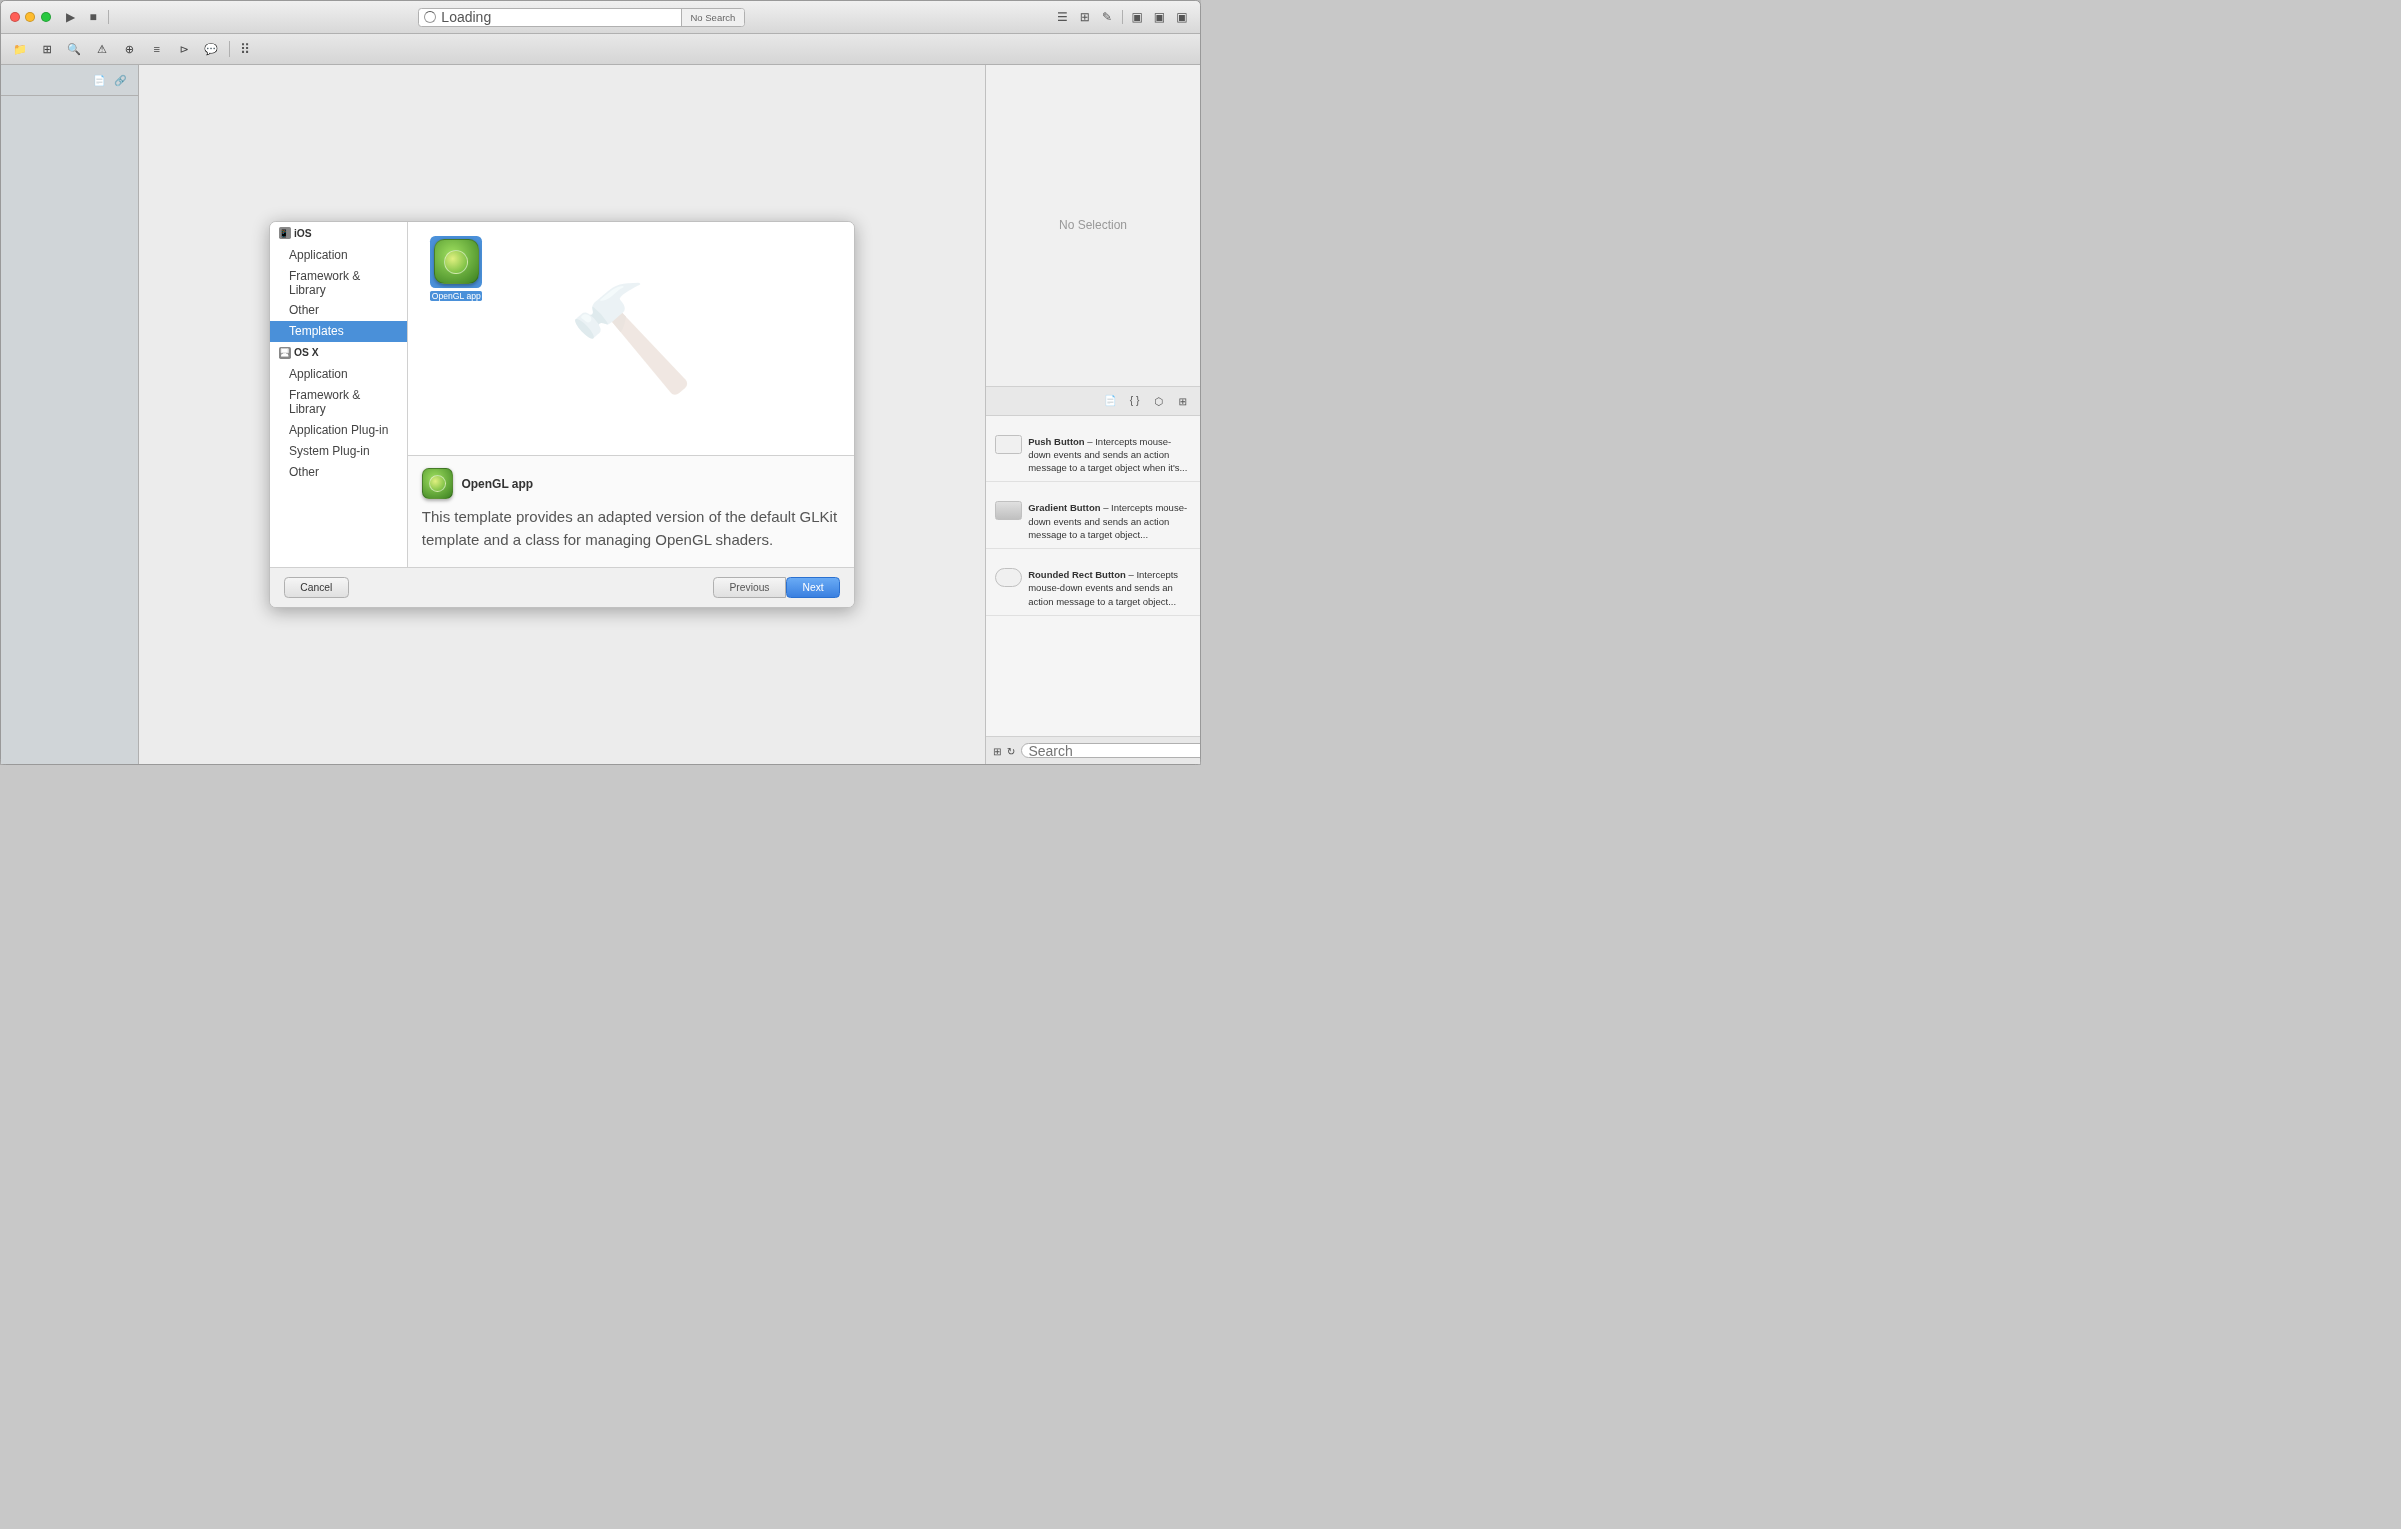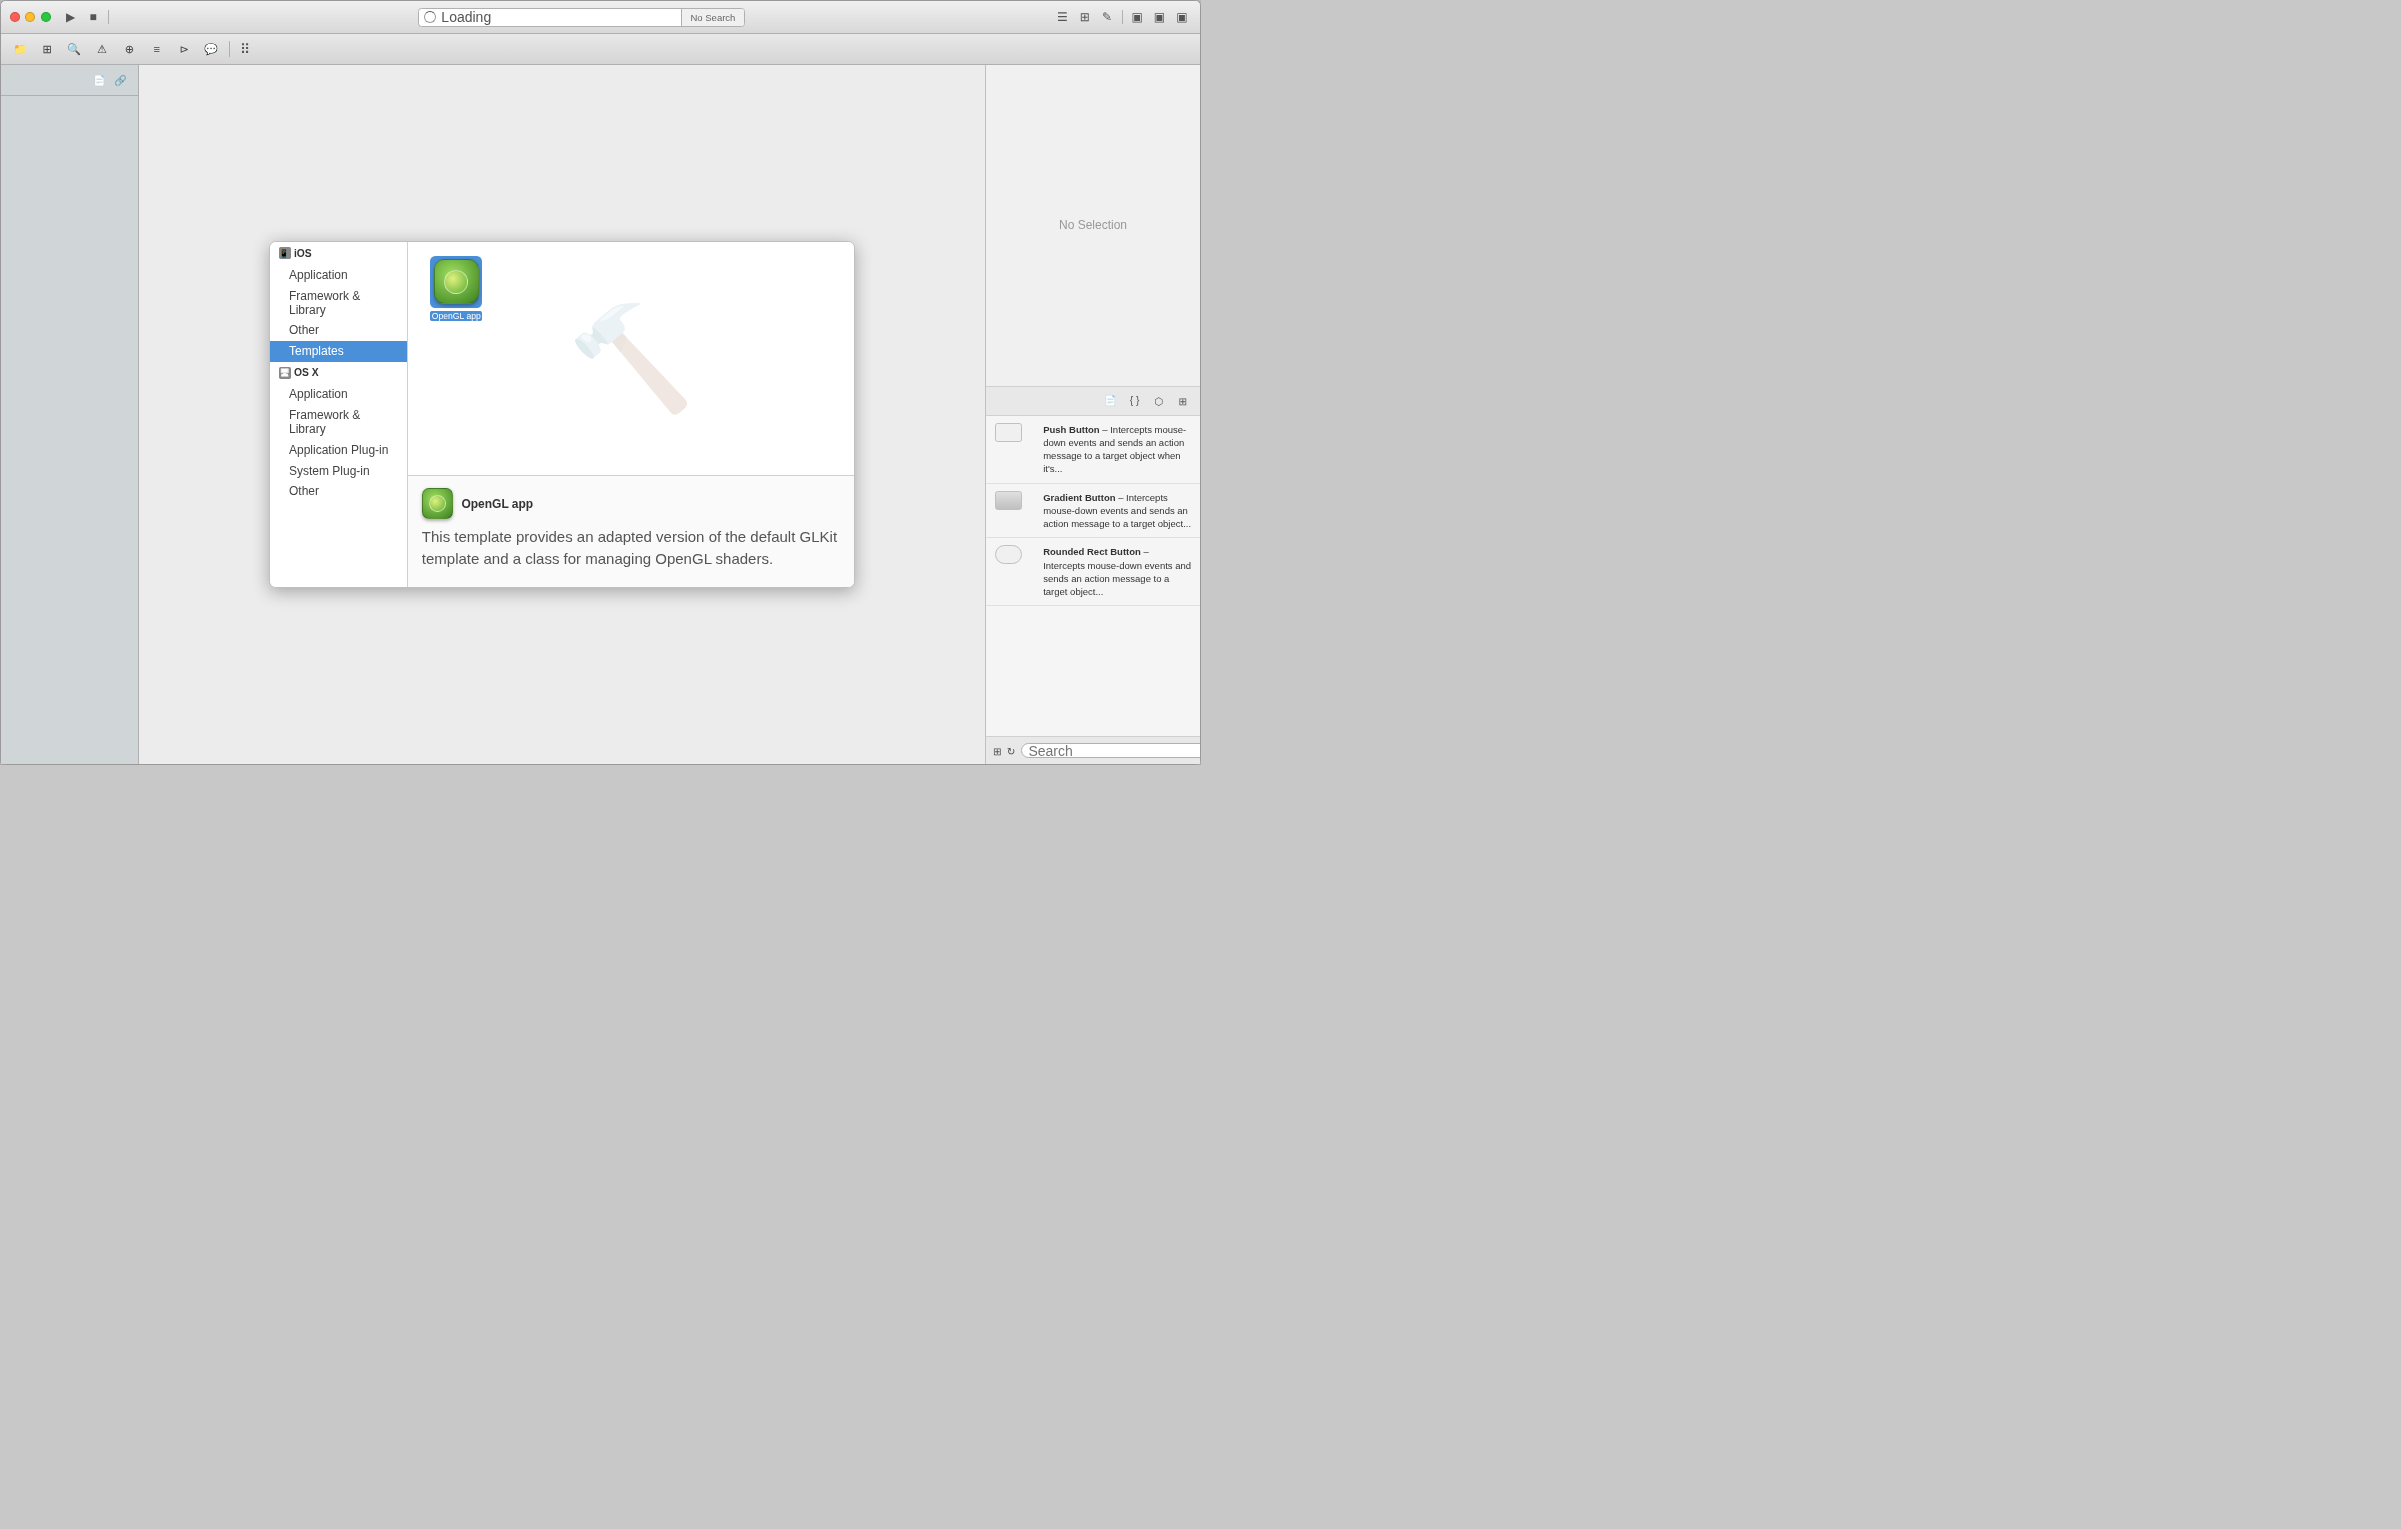--- a/index.html
+++ b/index.html
@@ -425,21 +425,22 @@
     .right-panel-content {
       flex: 1;
       overflow-y: auto;
       background: #f5f5f5;
     }
     .panel-item {
       display: flex;
       align-items: flex-start;
       padding: 6.9px 8.6px;
       border-bottom: 0.9px solid #e0e0e0;
-      gap: 21px;
+      gap: 6px;
+      margin-top: 12px;
     }
     .panel-item-icon {
       width: 27.6px;
       height: 19px;
       background: #f0f0f0;
       border: 0.9px solid #c0c0c0;
       border-radius: 2.6px;
       flex-shrink: 0;
       display: flex;
       align-items: center;
@@ -591,20 +592,27 @@
                     <div class="opengl-icon-inner" style="width:17px;height:17px;"></div>
                   </div>
                 </div>
                 <span class="detail-title">OpenGL app</span>
               </div>
               <div class="detail-desc">This template provides an adapted version of the default GLKit template and a class for managing OpenGL shaders.</div>
             </div>
           </div>
         </div>
 
+        <div class="dialog-footer">
+          <button class="btn btn-cancel">Cancel</button>
+          <div class="nav-buttons">
+            <button class="btn btn-previous">Previous</button>
+            <button class="btn btn-next">Next</button>
+          </div>
+        </div>
       </div>
     </div>
 
     <div class="right-panel">
       <div class="right-panel-top">
         <span>No Selection</span>
       </div>
       <div class="right-panel-toolbar">
         <button class="panel-toolbar-btn">📄</button>
         <button class="panel-toolbar-btn">{ }</button>

